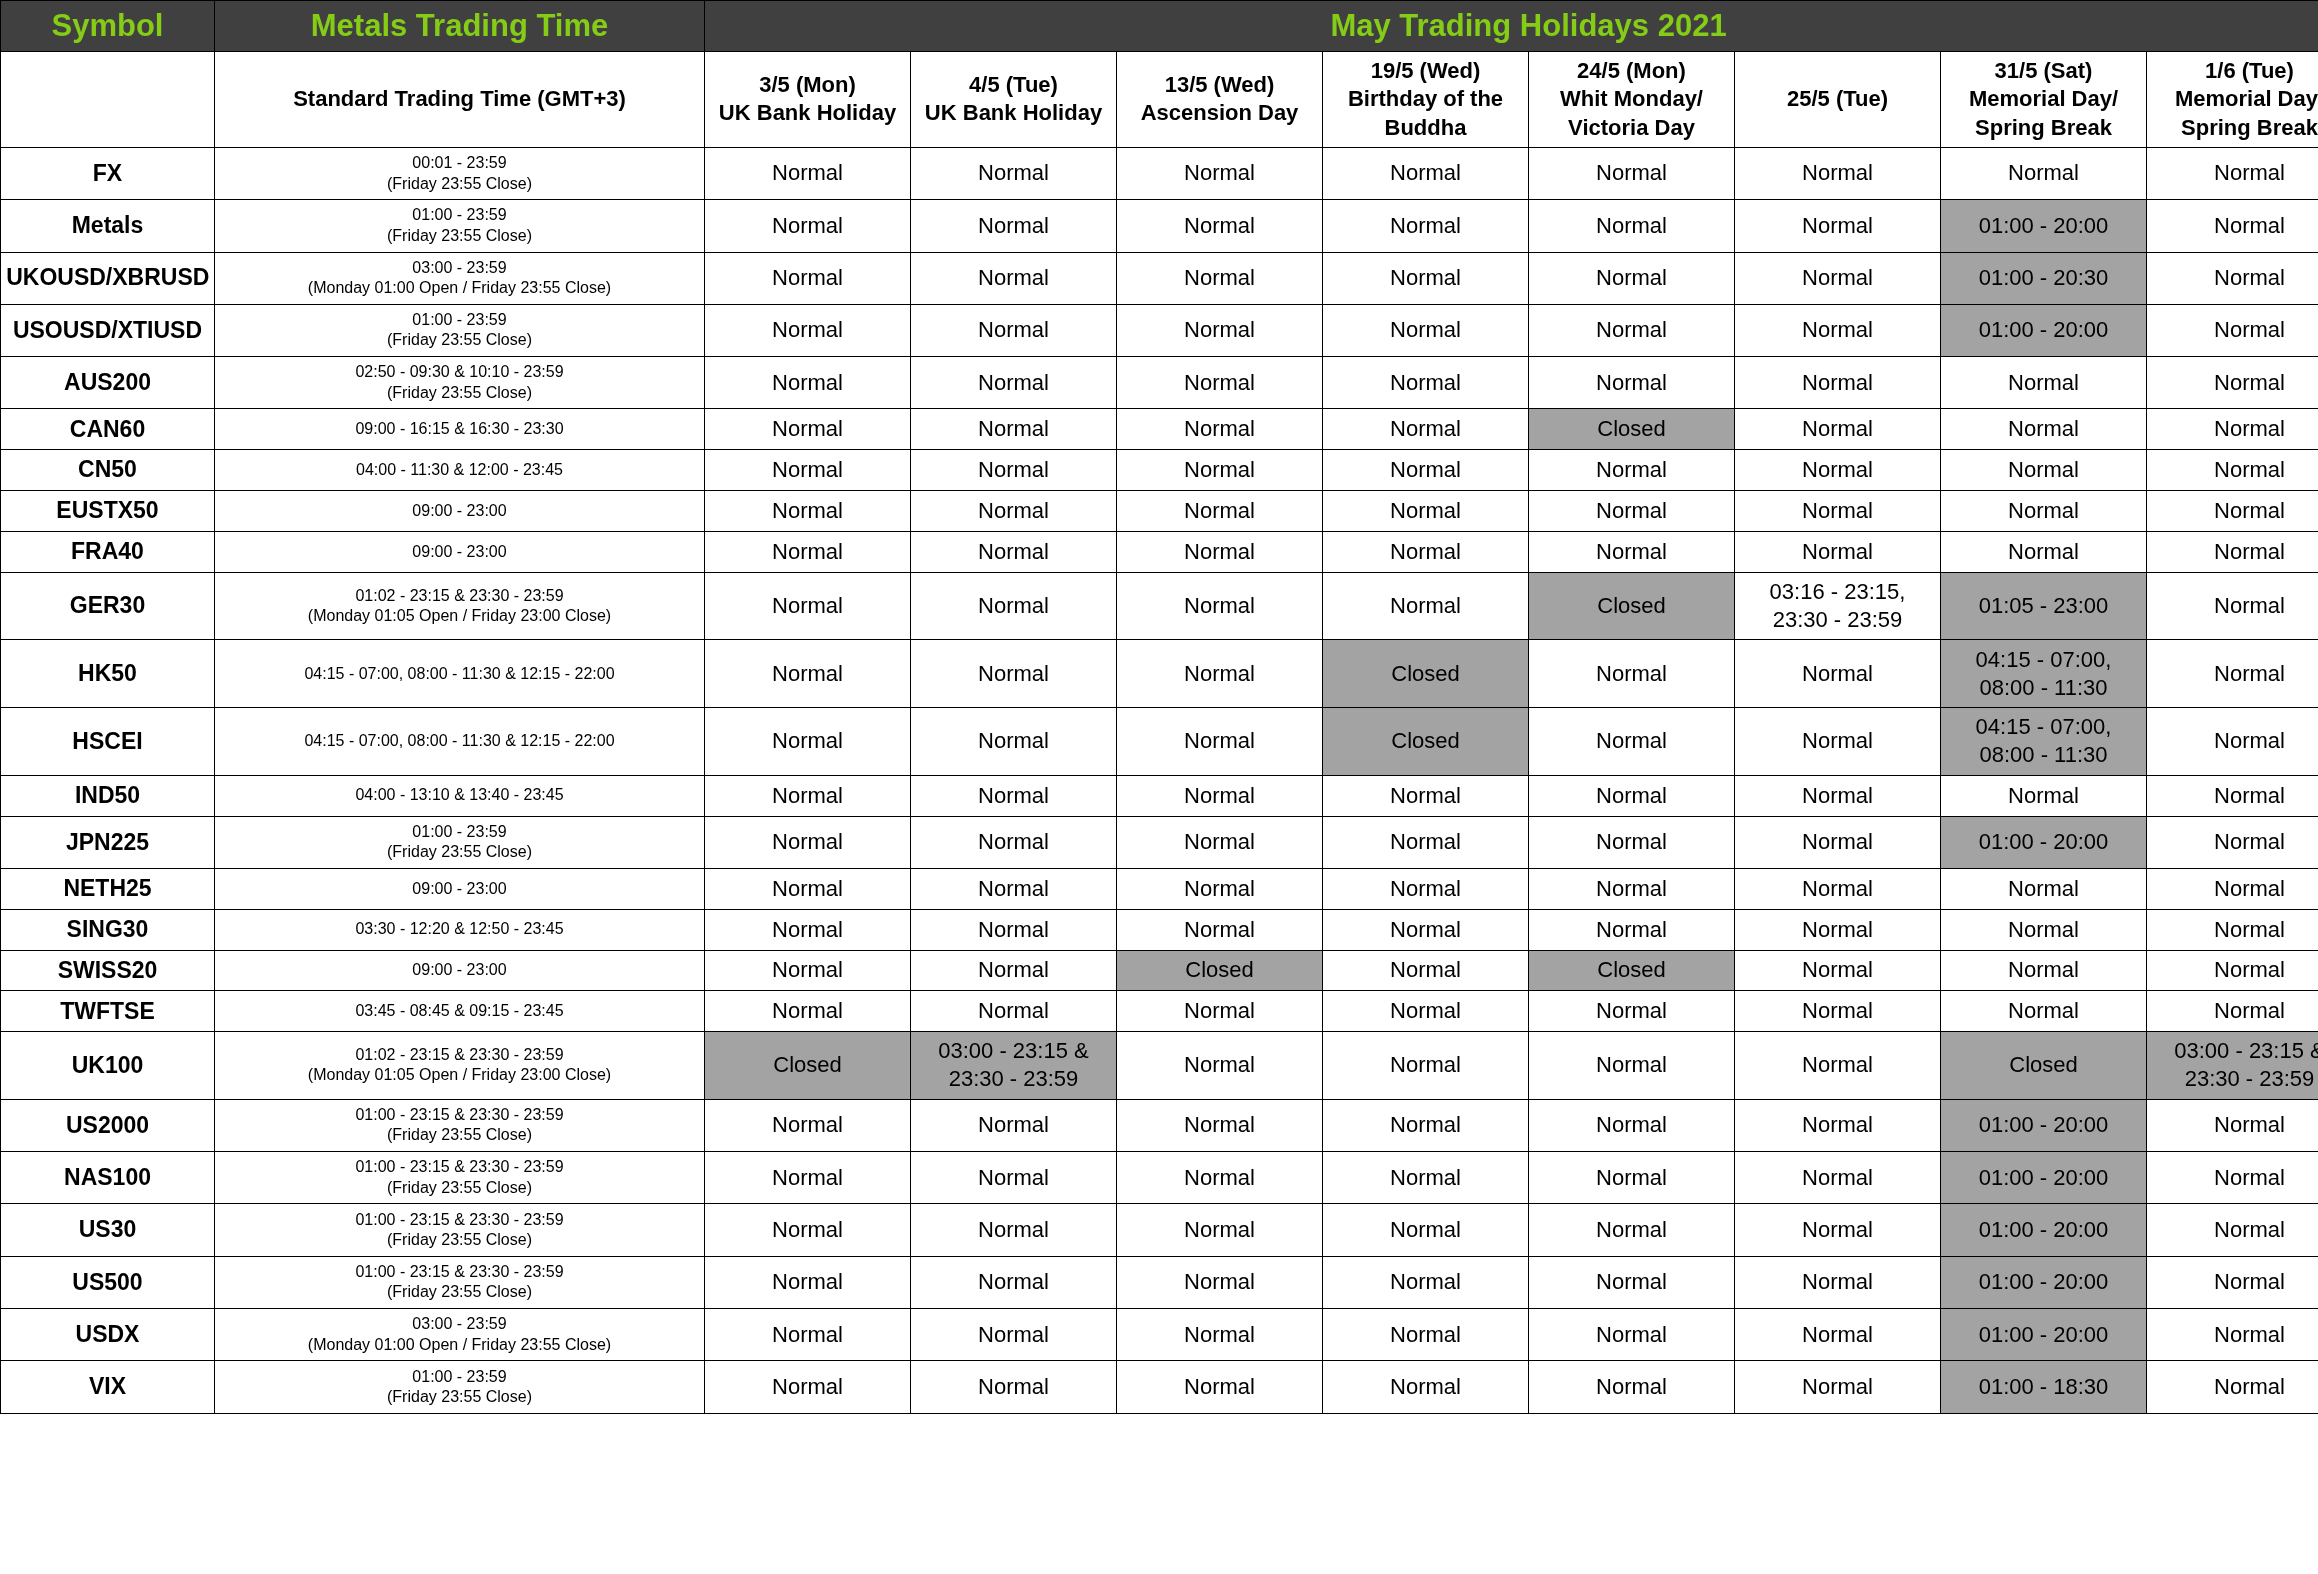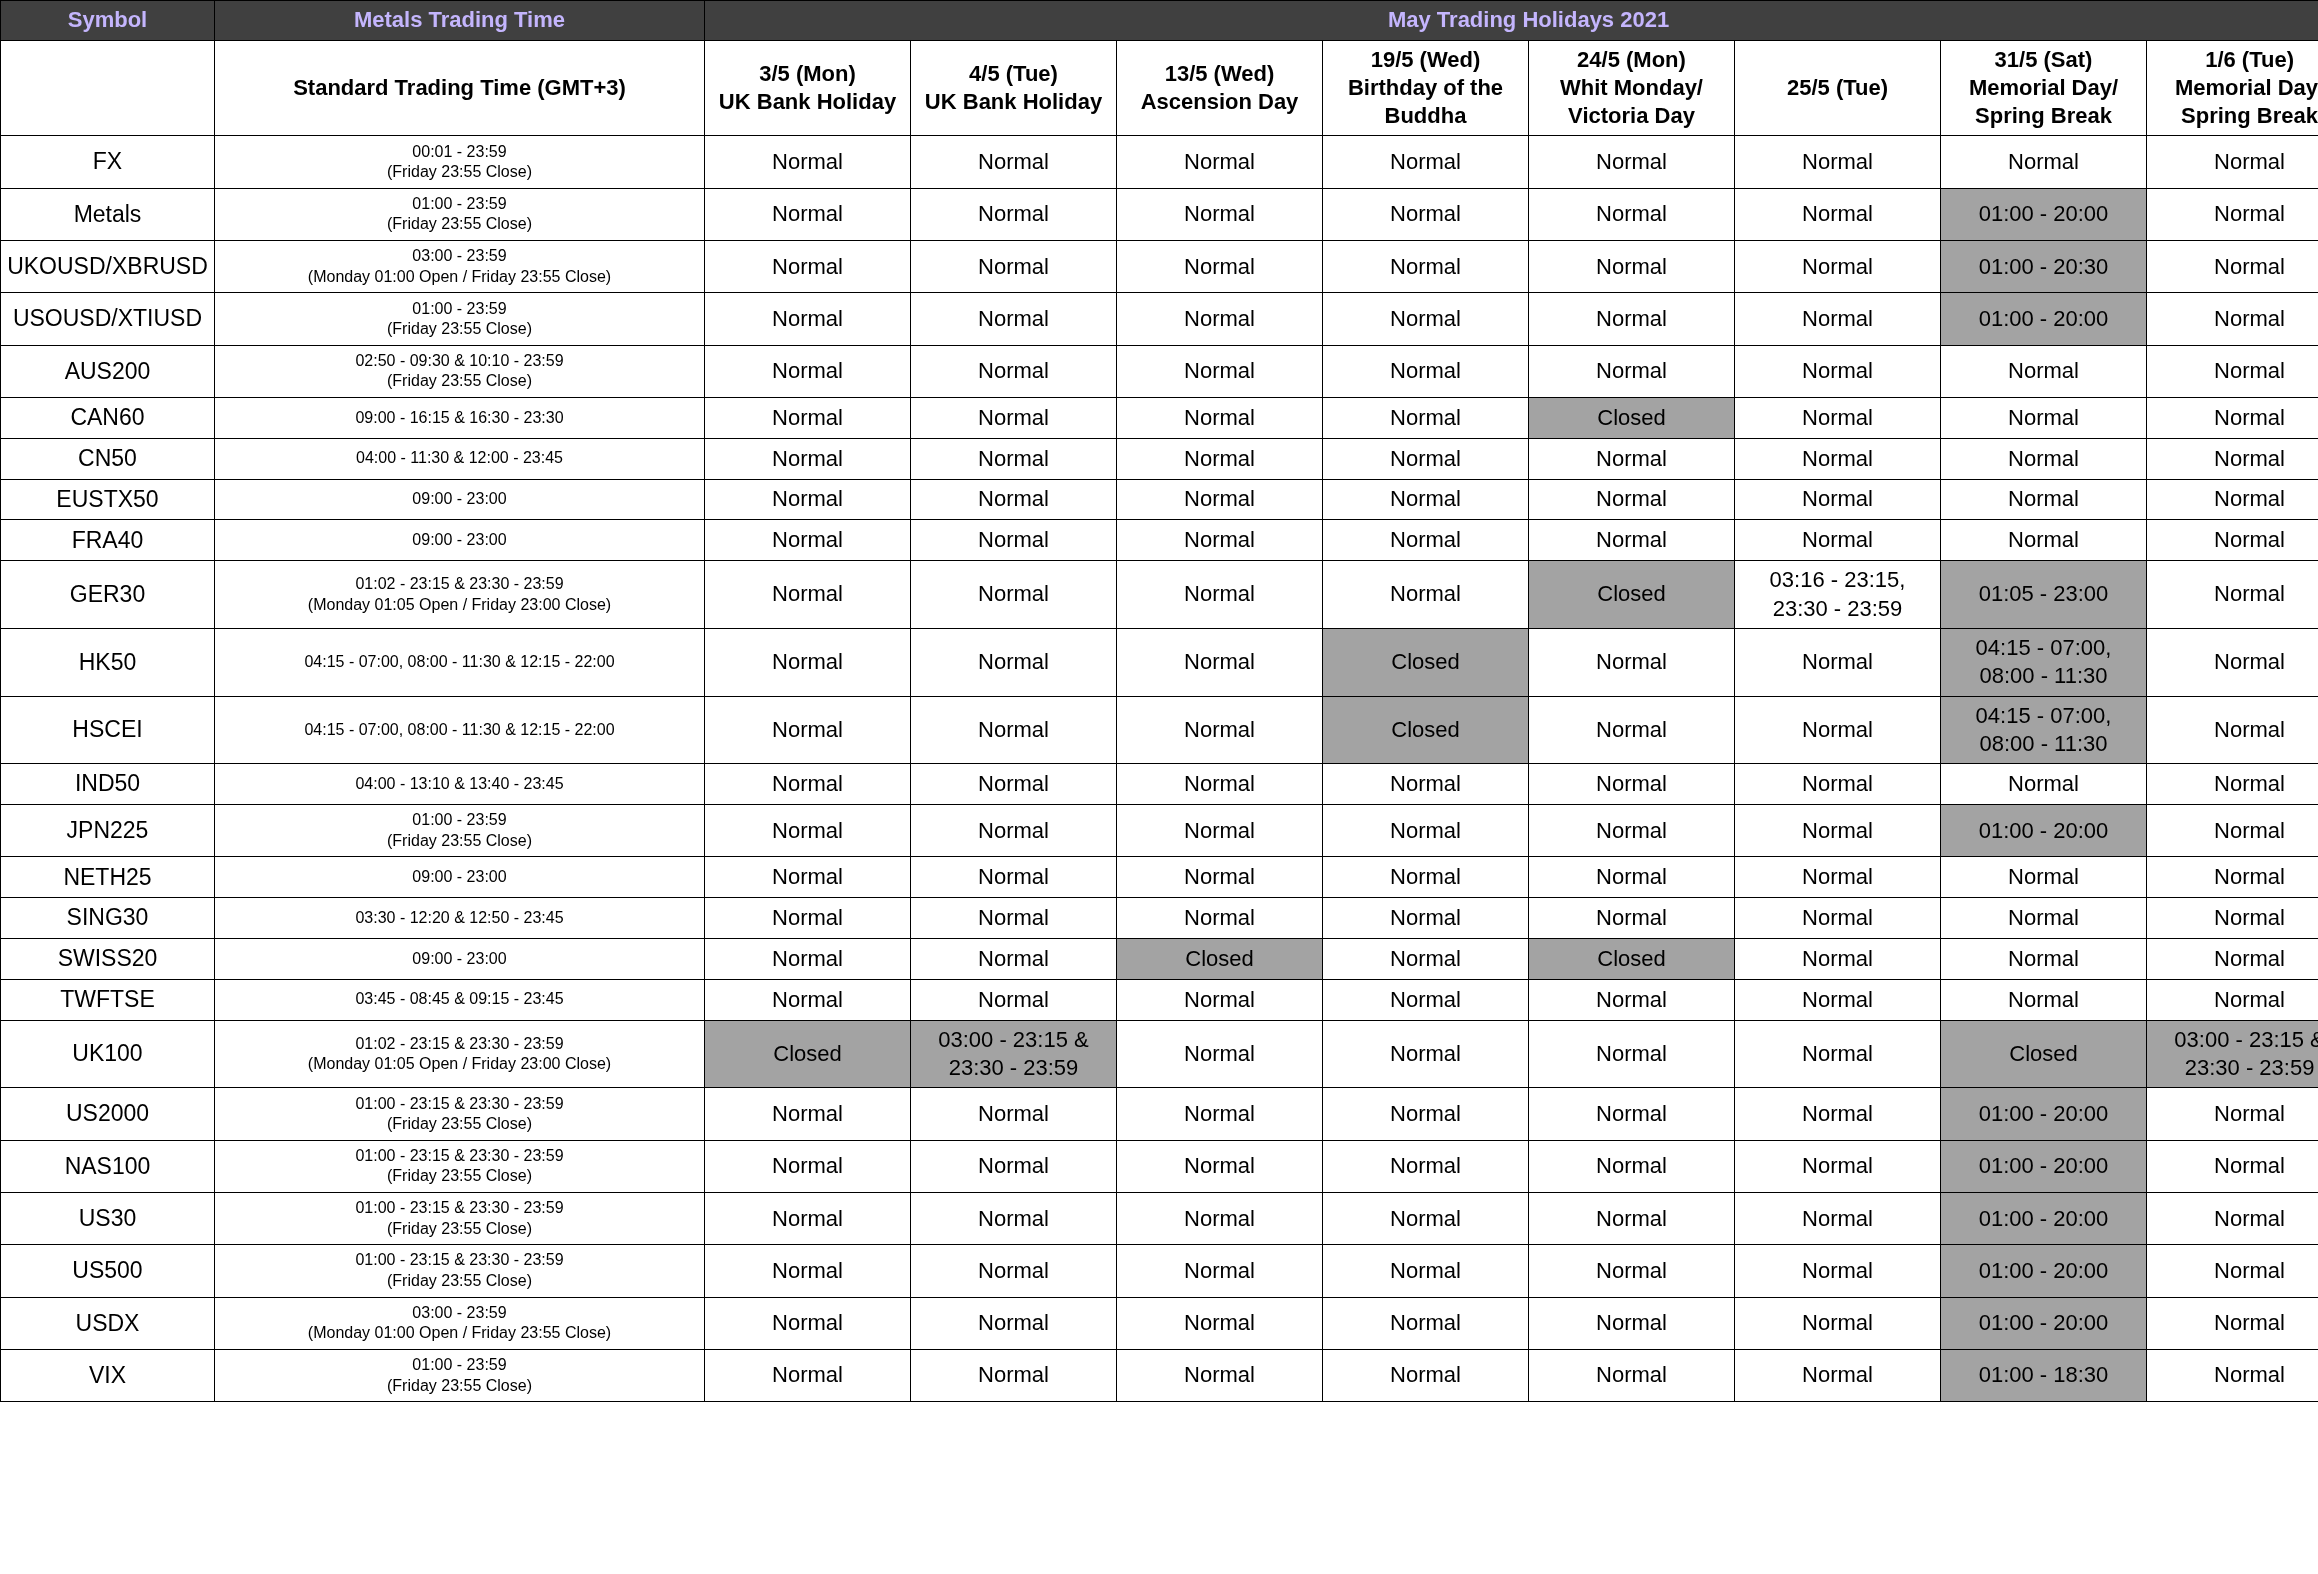--- a/index.html
+++ b/index.html
@@ -26,35 +26,36 @@
   table.holidays td, table.holidays th {
     border: 1.7px solid #000000;
     text-align: center;
     vertical-align: middle;
     padding: 5.2px 5.2px;
     line-height: 1.28;
     word-wrap: break-word;
   }
   th.hdr-dark {
     background: #404040;
-    color: #c4b5fd;
+    color: #84cc16;
     font-weight: bold;
-    font-size: 22px;
+    font-size: 31px;
     padding: 10.5px 5.2px;
   }
   th.hdr-sub {
     background: #ffffff;
     color: #000000;
     font-weight: bold;
     font-size: 22px;
     padding: 12.2px 7px;
   }
   td.sym {
     font-size: 23px;
     white-space: nowrap;
+    font-weight: bold;
   }
   td.reg {
     font-size: 16px;
   }
   td.cell {
     font-size: 22px;
   }
   .hl {
     background: #a3a3a3;
   }

